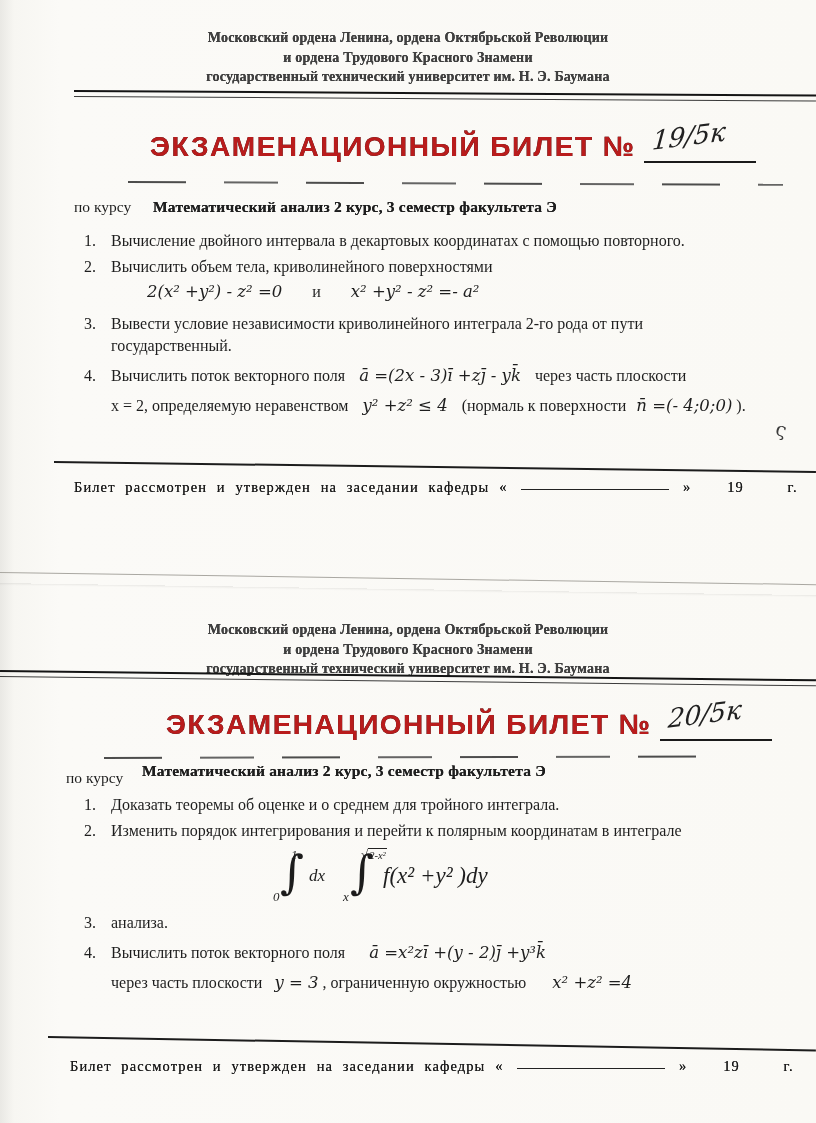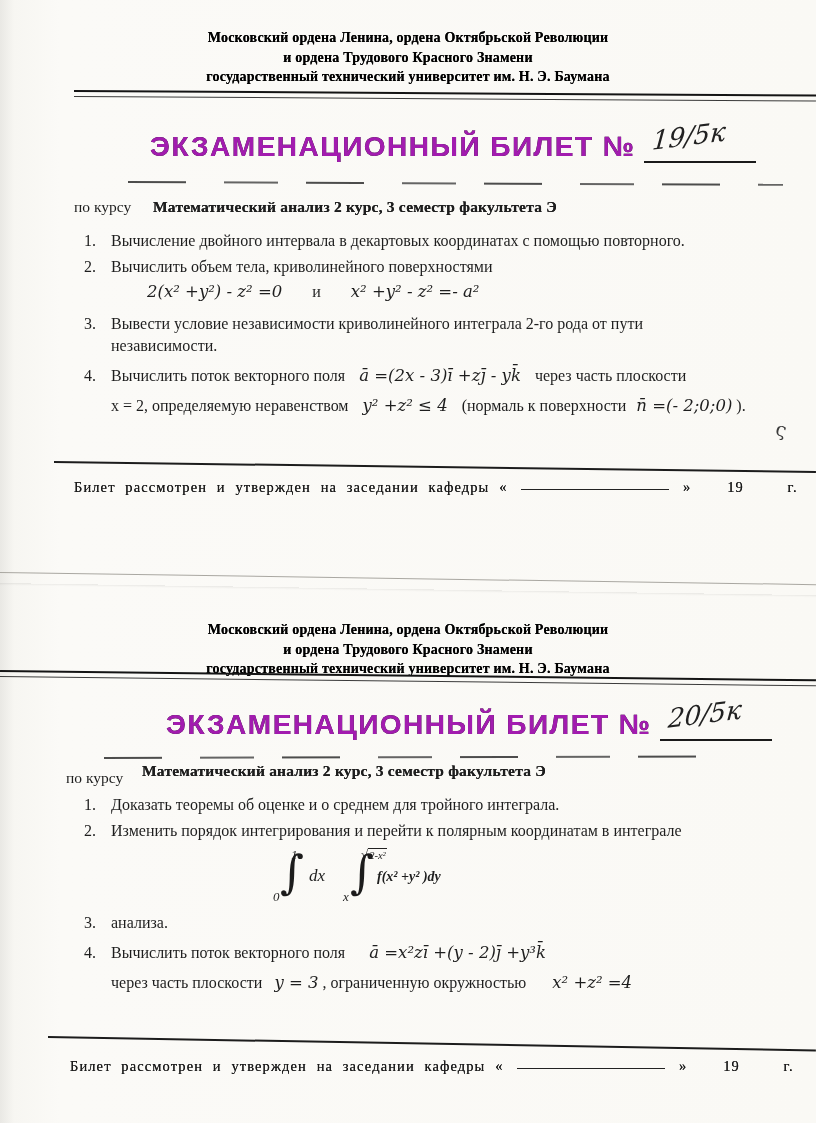--- a/index.html
+++ b/index.html
@@ -6,31 +6,31 @@
   body{
     width:816px;height:1123px;overflow:hidden;
     font-family:"Liberation Serif","DejaVu Serif",serif;
     color:#1e1e1e;
     background:linear-gradient(90deg,#e9e8e4 0,#f7f6f2 14px,#fbfaf7 60px,#faf9f5 100%);
   }
   .page{position:relative;width:816px;height:1123px;overflow:hidden;}
   .abs{position:absolute;}
 
   .uni-header{left:0;right:0;text-align:center;font-weight:bold;
-    font-size:14px;line-height:19.5px;letter-spacing:.2px;color:#000000;
+    font-size:14px;line-height:19.5px;letter-spacing:.2px;color:#404040;
     text-shadow:0 0 .4px #222;}
   .rule-double{height:4px;border-top:2.4px solid #141414;border-bottom:1.3px solid #3a3a3a;
     transform-origin:left center;}
   .rule-solid{border-top:2px solid #1c1c1c;transform-origin:left center;}
   .rule-broken{height:2.2px;transform-origin:left center;opacity:.85;
     background:repeating-linear-gradient(90deg,#2e2e2e 0 58px,transparent 58px 96px,#4a4a4a 96px 150px,transparent 150px 178px);}
 
   .title-row{display:flex;align-items:flex-end;}
   .title-label{font-family:"Liberation Sans","DejaVu Sans",sans-serif;font-weight:bold;
-    font-size:28px;letter-spacing:1.5px;color:#a21caf;white-space:nowrap;text-shadow:0 0 .4px #111;}
+    font-size:28px;letter-spacing:1.5px;color:#b91c1c;white-space:nowrap;text-shadow:0 0 .4px #111;}
   .num-wrap{position:relative;display:inline-block;width:112px;height:36px;
     border-bottom:2.2px solid #1a1a1a;margin-left:8px;}
   .hand{position:absolute;left:8px;top:-4px;font-family:"DejaVu Serif",serif;
     font-style:italic;font-size:26px;color:#212121;
     transform:rotate(-7deg) skewX(-12deg);white-space:nowrap;}
 
   .course{font-size:15.5px;}
   .course-name{font-weight:bold;letter-spacing:.2px;text-shadow:0 0 .4px #222;margin-top:36px;}
 
   .items{font-size:16px;line-height:1.38;width:676px;}
@@ -47,21 +47,21 @@
   .int-row{display:flex;align-items:center;height:56px;margin:6px 0 4px 160px;}
   .int-wrap{position:relative;width:36px;height:56px;flex:0 0 auto;}
   .int-sign{position:absolute;left:9px;top:-7px;font-size:46px;font-style:normal;
     font-family:"DejaVu Serif",serif;color:#1c1c1c;}
   .int-up{position:absolute;top:-2px;left:20px;font-size:13px;font-style:italic;white-space:nowrap;}
   .int-lo{position:absolute;bottom:-2px;left:2px;font-size:13px;font-style:italic;}
   .sqrt-sign{font-size:13px;font-style:normal;}
   .radicand{display:inline-block;border-top:1.2px solid #222;font-size:10.5px;
     padding:0 1px;font-style:italic;line-height:1.25;}
   .int-dx{font-style:italic;font-size:17px;margin:0 16px 0 2px;}
-  .integrand{font-style:italic;font-size:14px;font-weight:bold;}
+  .integrand{font-style:italic;font-size:23px;margin-left:6px;}
 
   .footer{font-size:14.5px;letter-spacing:1.1px;word-spacing:5px;white-space:nowrap;
     color:#1b1b1b;text-shadow:0 0 .4px #222;}
   .blank-line{display:inline-block;width:148px;height:2px;border-bottom:1.6px solid #222;
     vertical-align:2px;margin:0 4px;}
   .year{margin-left:26px;text-align:center;}
   .gsuf{margin-left:34px;}
 
   .paper-edge{left:-4px;width:830px;height:10px;border-top:1.1px solid #a9a7a1;
     transform:rotate(.85deg);transform-origin:left center;
@@ -113,37 +113,37 @@
           <span class="conj">и</span>
           <span class="math">x² +y² - z² =- a²</span>
         </div>
       </div>
     </div>
 
     <div class="item">
       <span class="num">3.</span>
       <div class="ibody">
         <div><span>Вывести условие независимости криволинейного интеграла 2-го рода от пути</span></div>
-        <div><span>независимости.</span></div>
+        <div><span>государственный.</span></div>
       </div>
     </div>
 
     <div class="item" style="margin-top:8px;">
       <span class="num">4.</span>
       <div class="ibody">
         <div>
           <span>Вычислить поток векторного поля</span>
           <span class="math m-gap">ā =(2x - 3)ī +zj̄ - yk̄</span>
           <span>через часть плоскости</span>
         </div>
         <div class="line2">
           <span>x = 2, определяемую неравенством</span>
           <span class="math m-gap">y² +z² ≤ 4</span>
           <span>(нормаль к поверхности</span>
-          <span class="math" style="margin-left:6px;">n̄ =(- 2;0;0)</span>
+          <span class="math" style="margin-left:6px;">n̄ =(- 4;0;0)</span>
           <span>).</span>
         </div>
       </div>
     </div>
   </div>
 
   <span class="abs pen-mark" style="top:418px;left:776px;">ς</span>
 
   <div class="abs rule-solid" style="top:461px;left:54px;width:762px;transform:rotate(.75deg);"></div>
 

